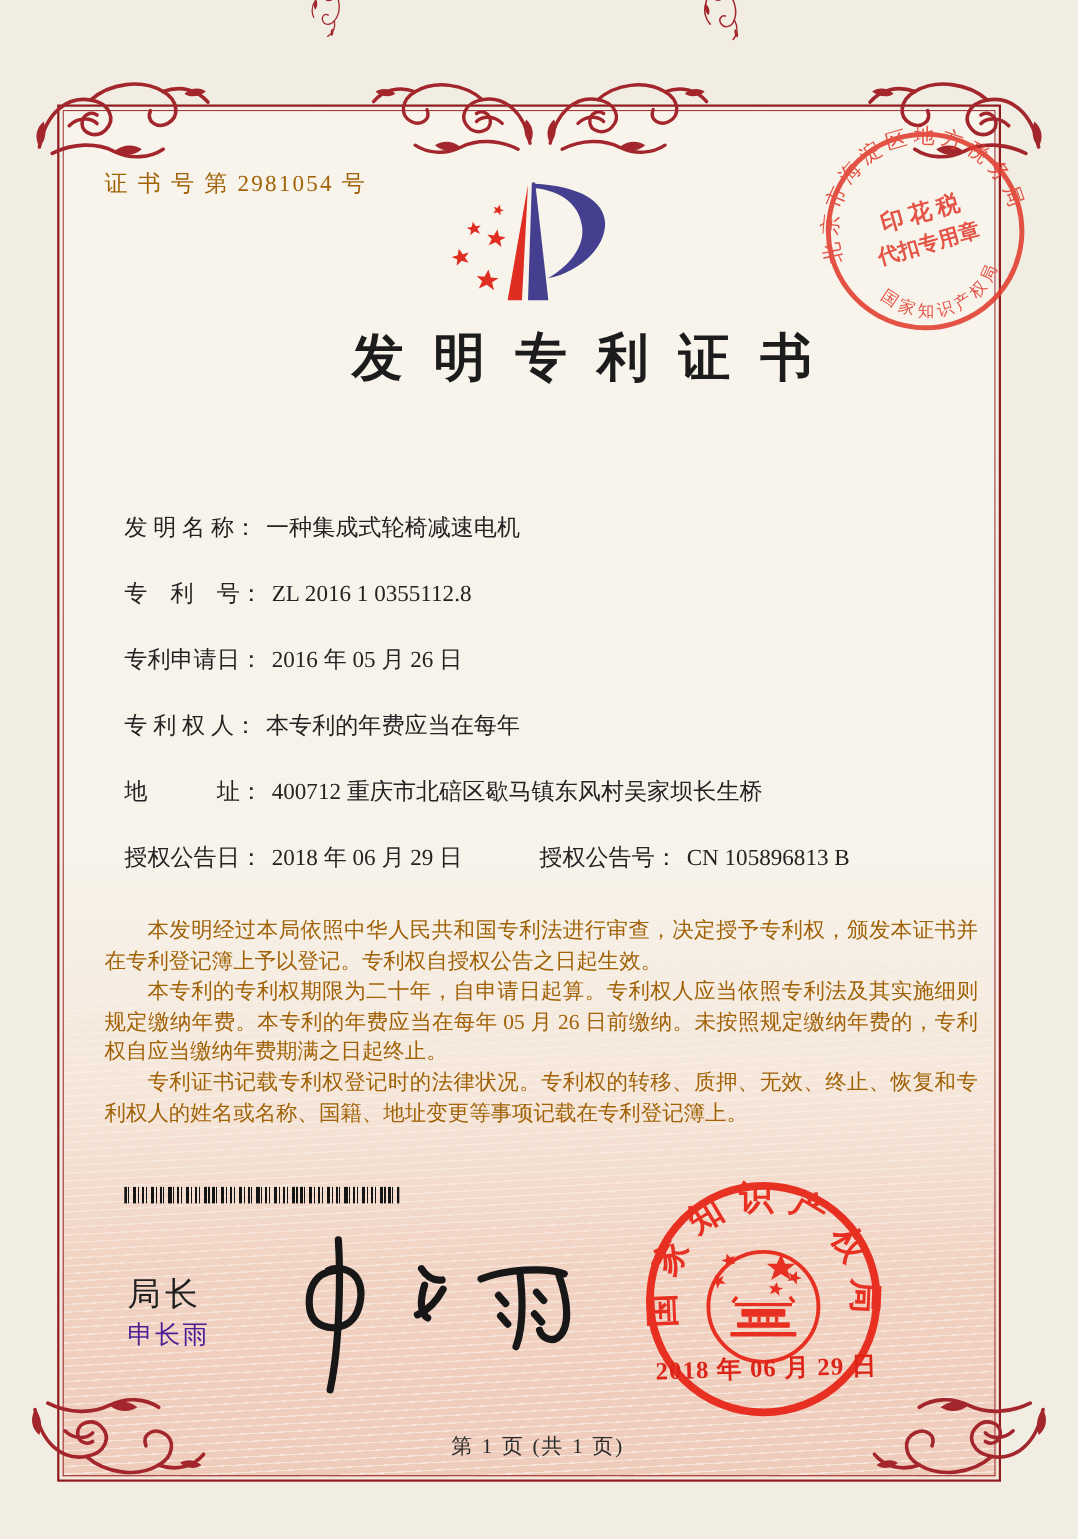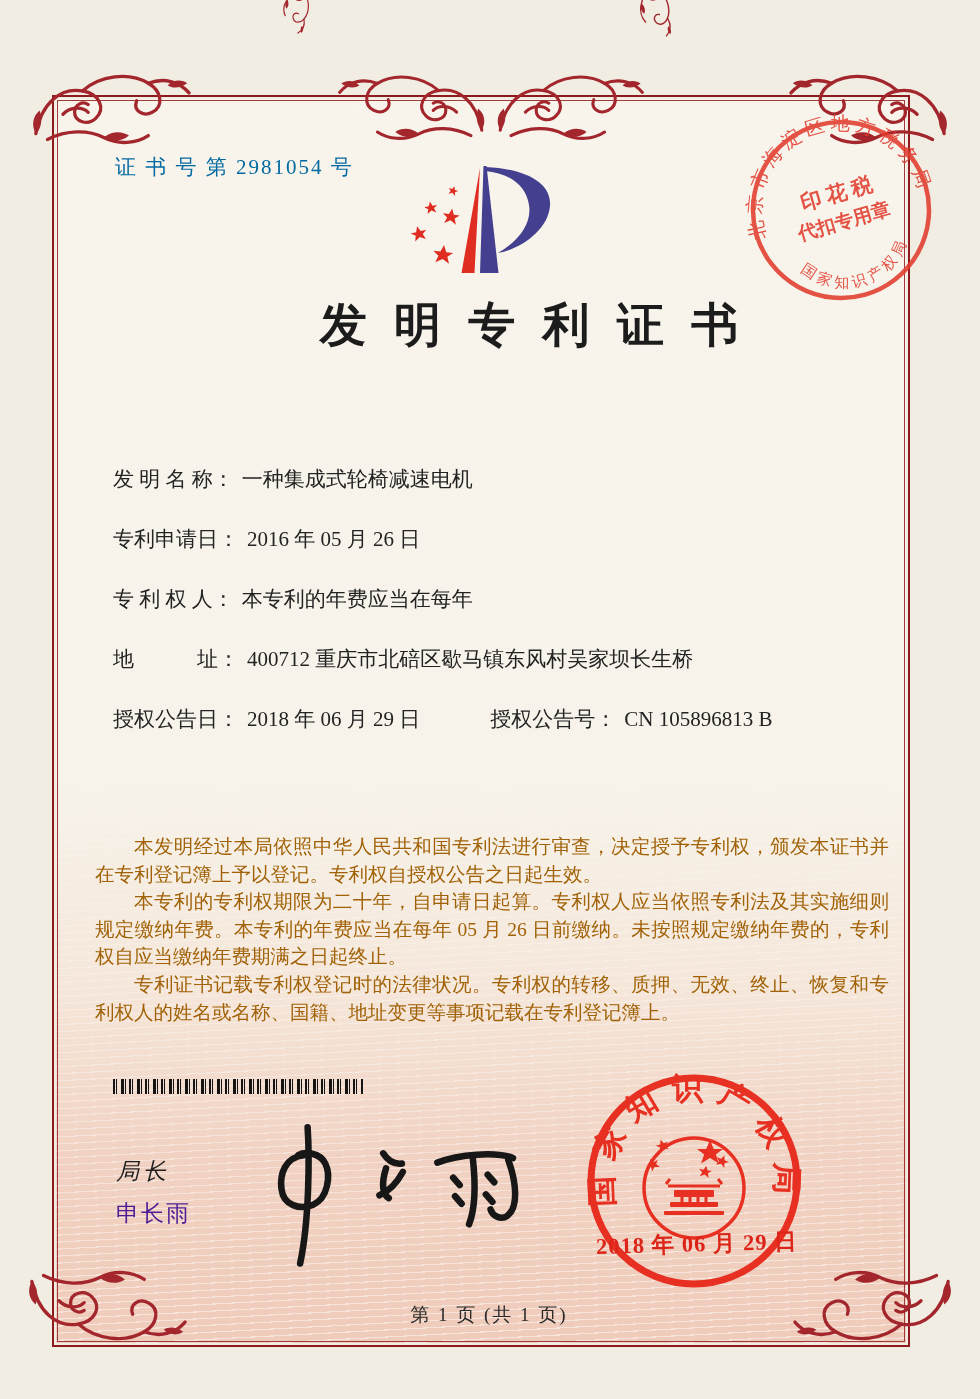--- a/index.html
+++ b/index.html
@@ -14,34 +14,34 @@
     border:2px solid #8e1a1e; box-sizing:border-box;}
   .frame-inner{position:absolute; inset:3px; border:1px solid #a03a3c; pointer-events:none;}
   .frame-bg{position:absolute; inset:2px;
     background:linear-gradient(180deg,#f8f4ec 0%,#f7f3ea 55%,#f5e6d9 72%,#f1d2c2 85%,#efcbba 100%);}
   .frame-waves{position:absolute; inset:2px;
     background:repeating-linear-gradient(177deg, rgba(255,255,255,.6) 0 1.2px, rgba(255,255,255,0) 1.2px 7px);
     -webkit-mask-image:linear-gradient(180deg, rgba(0,0,0,.14) 0 55%, rgba(0,0,0,.5) 75%, rgba(0,0,0,.8) 100%);
     mask-image:linear-gradient(180deg, rgba(0,0,0,.14) 0 55%, rgba(0,0,0,.5) 75%, rgba(0,0,0,.8) 100%);}
   .flourish{position:absolute; pointer-events:none;}
   
-  .cert-no{position:absolute; left:95px; top:153px; font-size:21px; letter-spacing:2px; color:#0369a1;margin-left:20px;}
+  .cert-no{position:absolute; left:95px; top:153px; font-size:21px; letter-spacing:2px; color:#a16207;}
   .title{position:absolute; left:52px; top:294px; width:858px; text-align:center;
     font-size:47px; font-weight:bold; color:#1c1c1c; letter-spacing:.58em; text-indent:.58em;padding-left:48px;}
   .fields{position:absolute; left:113px; top:421px; width:760px; font-size:21px; color:#232323;}
   .frow{height:28px; margin-bottom:32px; white-space:nowrap;}
   .fl-label{display:inline-block; color:#232323;margin-top:44px;}
   .fl-value{display:inline-block; margin-left:8px;}
   .fgrant{display:inline-block; width:372px;}
   .paras{position:absolute; left:95px; top:833px; width:794px;
     font-size:19.5px; line-height:27.6px; color:#a16207; text-align:justify;}
   .paras p{margin:0; text-indent:2em;}
   .barcode{position:absolute; left:113px; top:1079px; width:250px; height:15px;
     background:repeating-linear-gradient(90deg,#141414 0 2px,rgba(0,0,0,0) 2px 3.5px,#141414 3.5px 4.5px,rgba(0,0,0,0) 4.5px 8px,#141414 8px 11px,rgba(0,0,0,0) 11px 12.5px,#141414 12.5px 13.5px,rgba(0,0,0,0) 13.5px 16px);}
-  .signer-title{position:absolute; left:116px; top:1156px; font-size:23px; color:#1f1f1f; letter-spacing:4px;font-style:italic;}
+  .signer-title{position:absolute; left:116px; top:1156px; font-size:30px; color:#1f1f1f; letter-spacing:4px;}
   .signer-name{position:absolute; left:116px; top:1198px; font-size:23px; color:#4c1d95; letter-spacing:2px;}
   .signature{position:absolute; left:246px; top:1114px; width:280px; height:158px;}
   .tax-stamp{position:absolute; left:738px; top:110px; width:206px; height:200px;
     transform:rotate(-16deg); opacity:.88;}
   .seal{position:absolute; left:577px; top:1064px; width:234px; height:234px; opacity:.95;}
   .seal-date{position:absolute; left:596px; top:1228px; width:230px; font-size:22.5px; font-weight:bold;
     color:#dc2418; letter-spacing:1px; transform:rotate(-1.5deg);}
   .footer{position:absolute; left:52px; top:1302px; width:810px; text-align:center;
     font-size:19px; color:#2a2a2a; letter-spacing:2px;padding-left:32px;}
   .stamp-text{fill:#e23c2e; font-family:"Liberation Serif","DejaVu Serif",serif;}
@@ -136,20 +136,23 @@
     </g>
   </svg>
 
   <div class="title">发明专利证书</div>
 
   <div class="fields">
     <div class="frow">
       <span class="fl-label">发 明 名 称：</span><span class="fl-value">一种集成式轮椅减速电机</span>
     </div>
     <div class="frow">
+      <span class="fl-label">专　利　号：</span><span class="fl-value">ZL 2016 1 0355112.8</span>
+    </div>
+    <div class="frow">
       <span class="fl-label">专利申请日：</span><span class="fl-value">2016 年 05 月 26 日</span>
     </div>
     <div class="frow">
       <span class="fl-label">专 利 权 人：</span><span class="fl-value">本专利的年费应当在每年</span>
     </div>
     <div class="frow">
       <span class="fl-label">地　　　址：</span><span class="fl-value">400712  重庆市北碚区歇马镇东风村吴家坝长生桥</span>
     </div>
     <div class="frow">
       <span class="fgrant">

